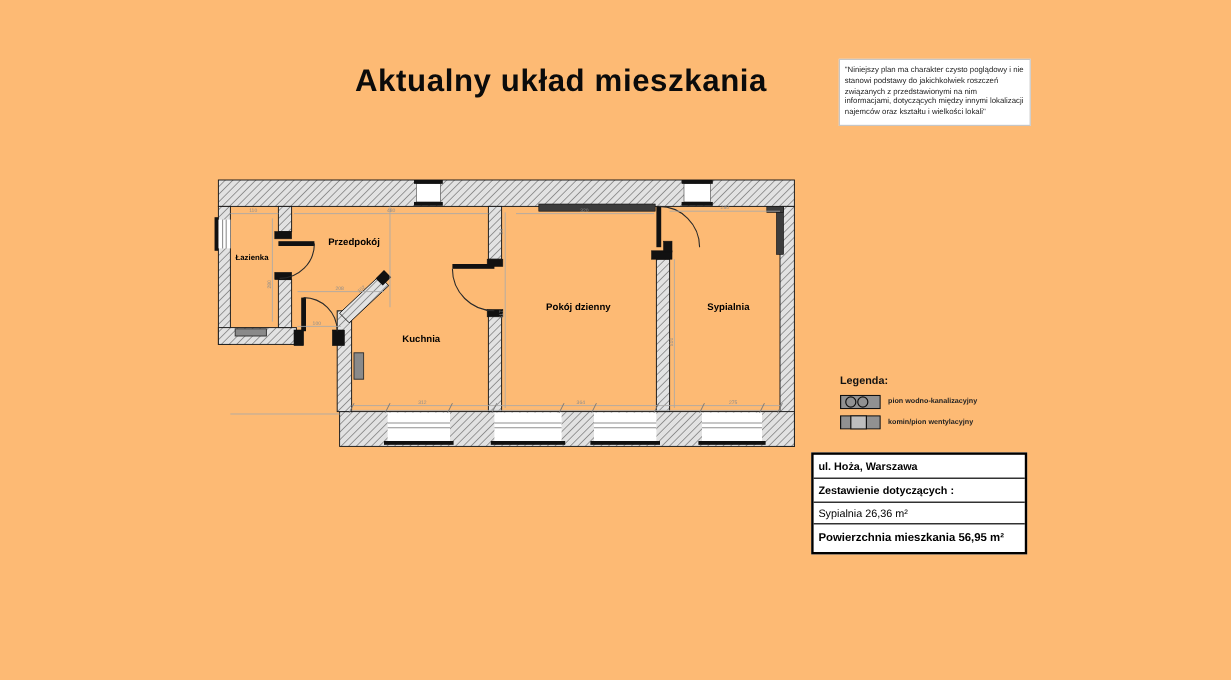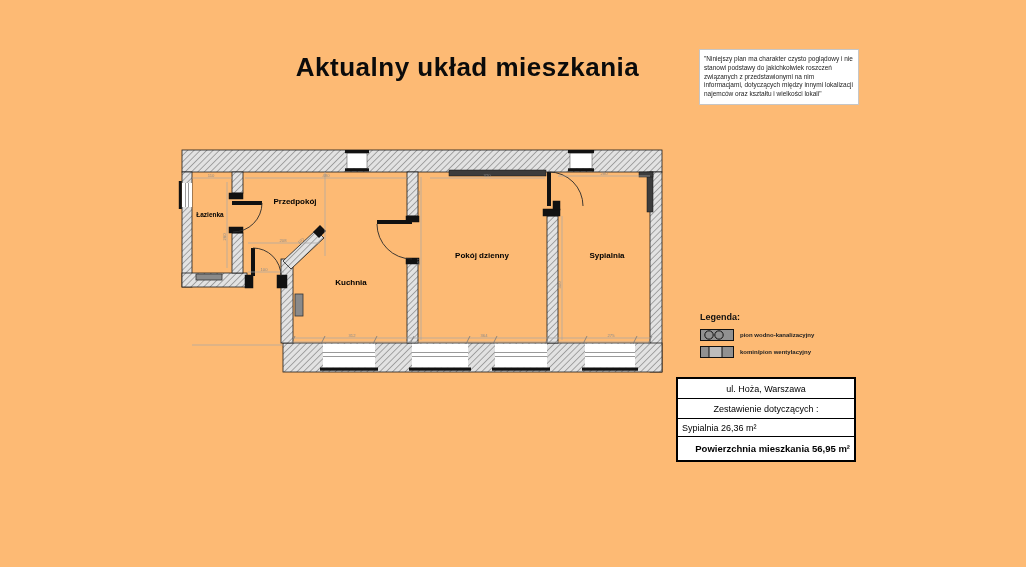--- a/index.html
+++ b/index.html
@@ -12,22 +12,22 @@
   #plan-svg{position:absolute;left:178px;top:146px;width:488px;height:232px;}
   .legend{position:absolute;left:676px;top:312px;margin-left:24px;}
   .legend-title{font-size:9px;font-weight:bold;color:#111;margin-bottom:7px;}
   .legend-row{display:flex;align-items:center;margin-bottom:5px;}
   .legend-label{font-size:6px;font-weight:bold;color:#222;margin-left:6px;white-space:nowrap;}
   .sumtable{position:absolute;left:676px;top:377px;width:180px;border:2px solid #000;
             background:#fff;box-sizing:border-box;}
   .sumtable .trow{border-bottom:1.5px solid #000;font-size:9px;color:#000;
             padding:4px 4px 3px 4px;box-sizing:border-box;}
   .sumtable .trow:last-child{border-bottom:none;}
-  .thead{text-align:center;font-weight:normal;padding-top:5px !important;padding-bottom:4px !important;}
-  .tfoot{text-align:right;font-weight:bold;font-size:9.5px !important;
+  .thead{text-align:left;font-weight:bold;padding-top:5px !important;padding-bottom:4px !important;}
+  .tfoot{text-align:left;font-weight:bold;font-size:9.5px !important;
          padding-top:6px !important;padding-bottom:6px !important;}
 </style>
 </head>
 <body>
 
 <div class="page">
 
   <div class="title">Aktualny układ mieszkania</div>
 
   <div class="disclaimer">"Niniejszy plan ma charakter czysto poglądowy i nie stanowi podstawy do jakichkolwiek roszczeń związanych z przedstawionymi na nim informacjami, dotyczących między innymi lokalizacji najemców oraz kształtu i wielkości lokali"</div>

